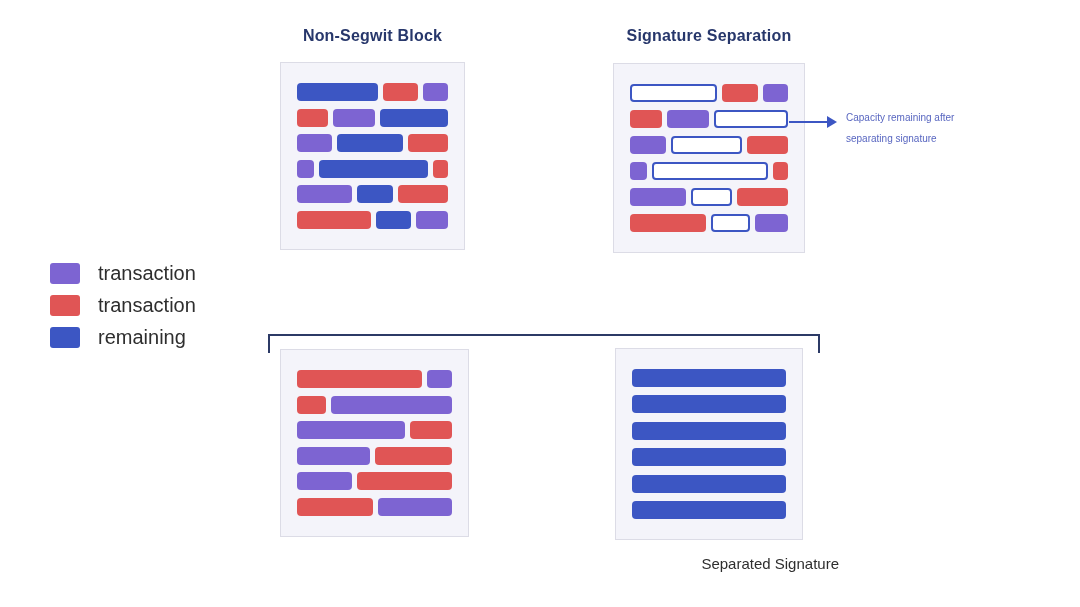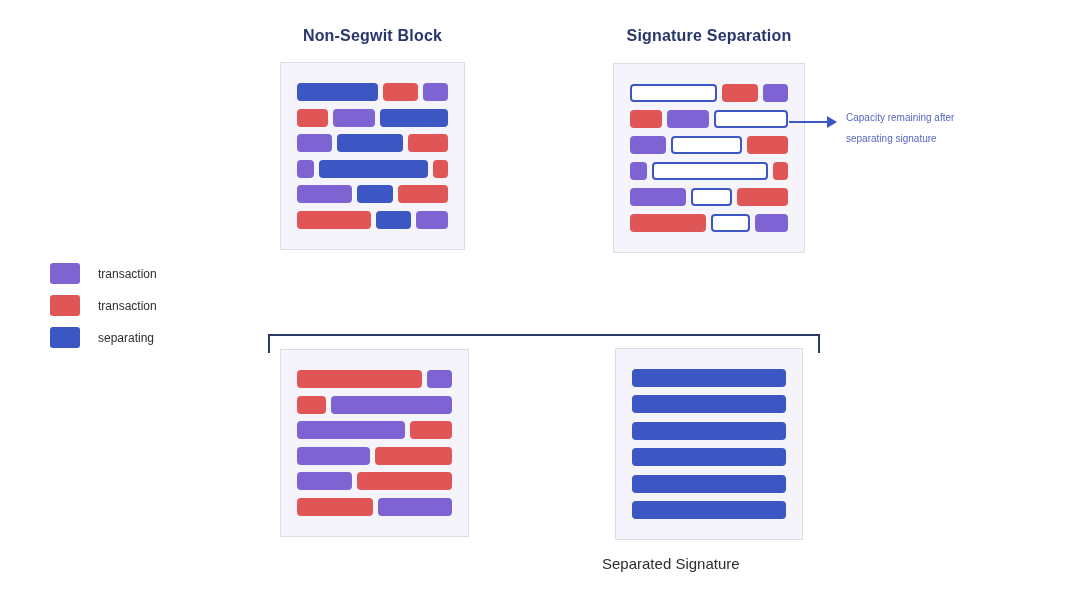--- a/index.html
+++ b/index.html
@@ -44,21 +44,21 @@
     background: #ffffff;
     border: 2px solid var(--c-blue, #3c56c3);
     box-sizing: border-box;
   }
 
   .legend { position: absolute; left: 50px; top: 263px; }
   .legend-row { display: flex; align-items: center; height: 21px; margin-bottom: 11px; }
   .swatch { display: inline-block; width: 30px; height: 21px; border-radius: 3px; }
   .legend-label {
     margin-left: 18px;
-    font-size: 12px;
+    font-size: 20px;
     color: var(--c-text, #2e2e2e);
   }
 
   .bracket {
     position: absolute;
     left: 268px; top: 334px;
     width: 552px; height: 19px;
     border-top: 2px solid var(--c-bracket, #2c3a66);
     border-left: 2px solid var(--c-bracket, #2c3a66);
     border-right: 2px solid var(--c-bracket, #2c3a66);
@@ -83,23 +83,23 @@
     position: absolute;
     left: 846px; top: 107px;
     width: 150px;
     font-size: 10px;
     line-height: 21px;
     color: var(--c-annotation, #5866c0);
   }
 
   .caption {
     position: absolute;
-    left: 602px; top: 555px;
+    left: 619px; top: 555px;
     width: 220px;
-    text-align: left;
+    text-align: right;
     font-size: 15px;
     color: var(--c-text, #2e2e2e);
   }
 </style>
 </head>
 <body>
 
 <div class="canvas">
 
   <div class="title t-nonsegwit">Non-Segwit Block</div>
@@ -178,21 +178,21 @@
     <div class="legend-row">
       <span class="swatch" style="background: rgb(125, 100, 210);"></span>
       <span class="legend-label">transaction</span>
     </div>
     <div class="legend-row">
       <span class="swatch" style="background: rgb(224, 85, 85);"></span>
       <span class="legend-label">transaction</span>
     </div>
     <div class="legend-row">
       <span class="swatch" style="background: rgb(60, 86, 195);"></span>
-      <span class="legend-label">separating</span>
+      <span class="legend-label">remaining</span>
     </div>
   </div>
 
   <div class="bracket"></div>
 
   <div class="box b-segwit-tx">
       <div class="bar-row">
         <div class="bar" style="flex-grow: 127; background: rgb(224, 85, 85);"></div>
         <div class="bar" style="flex-grow: 26; background: rgb(125, 100, 210);"></div>
       </div>

